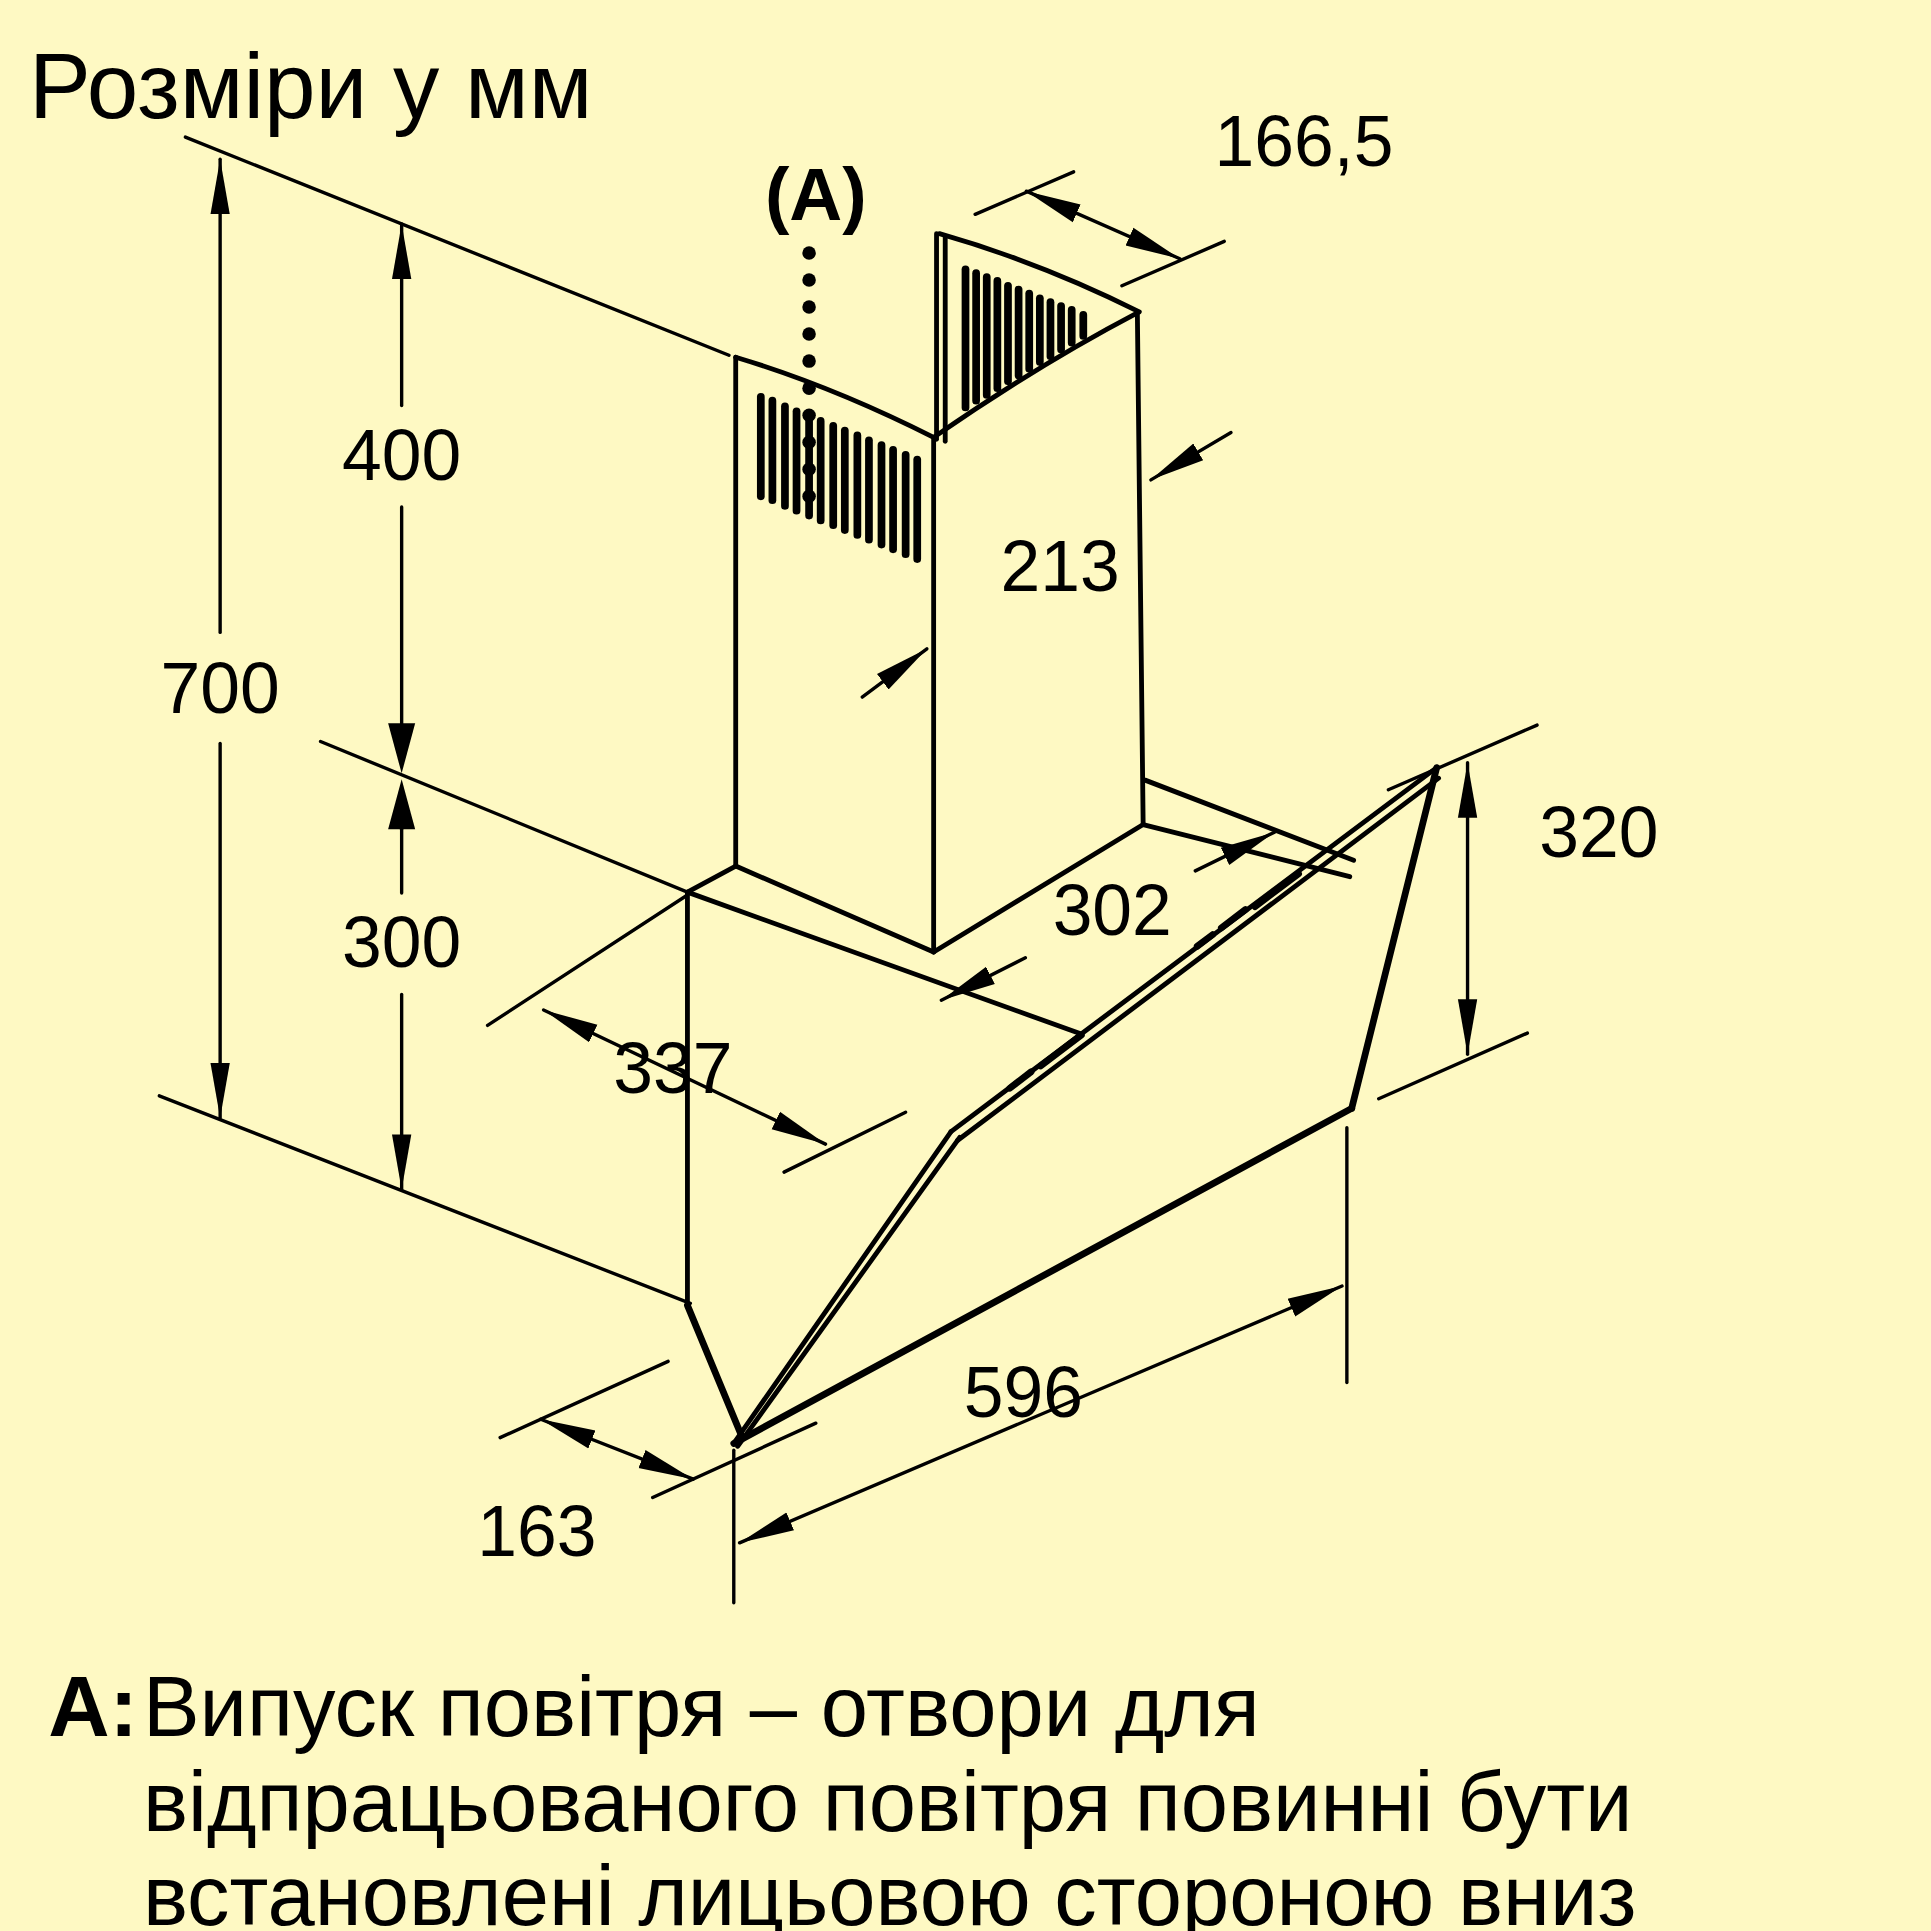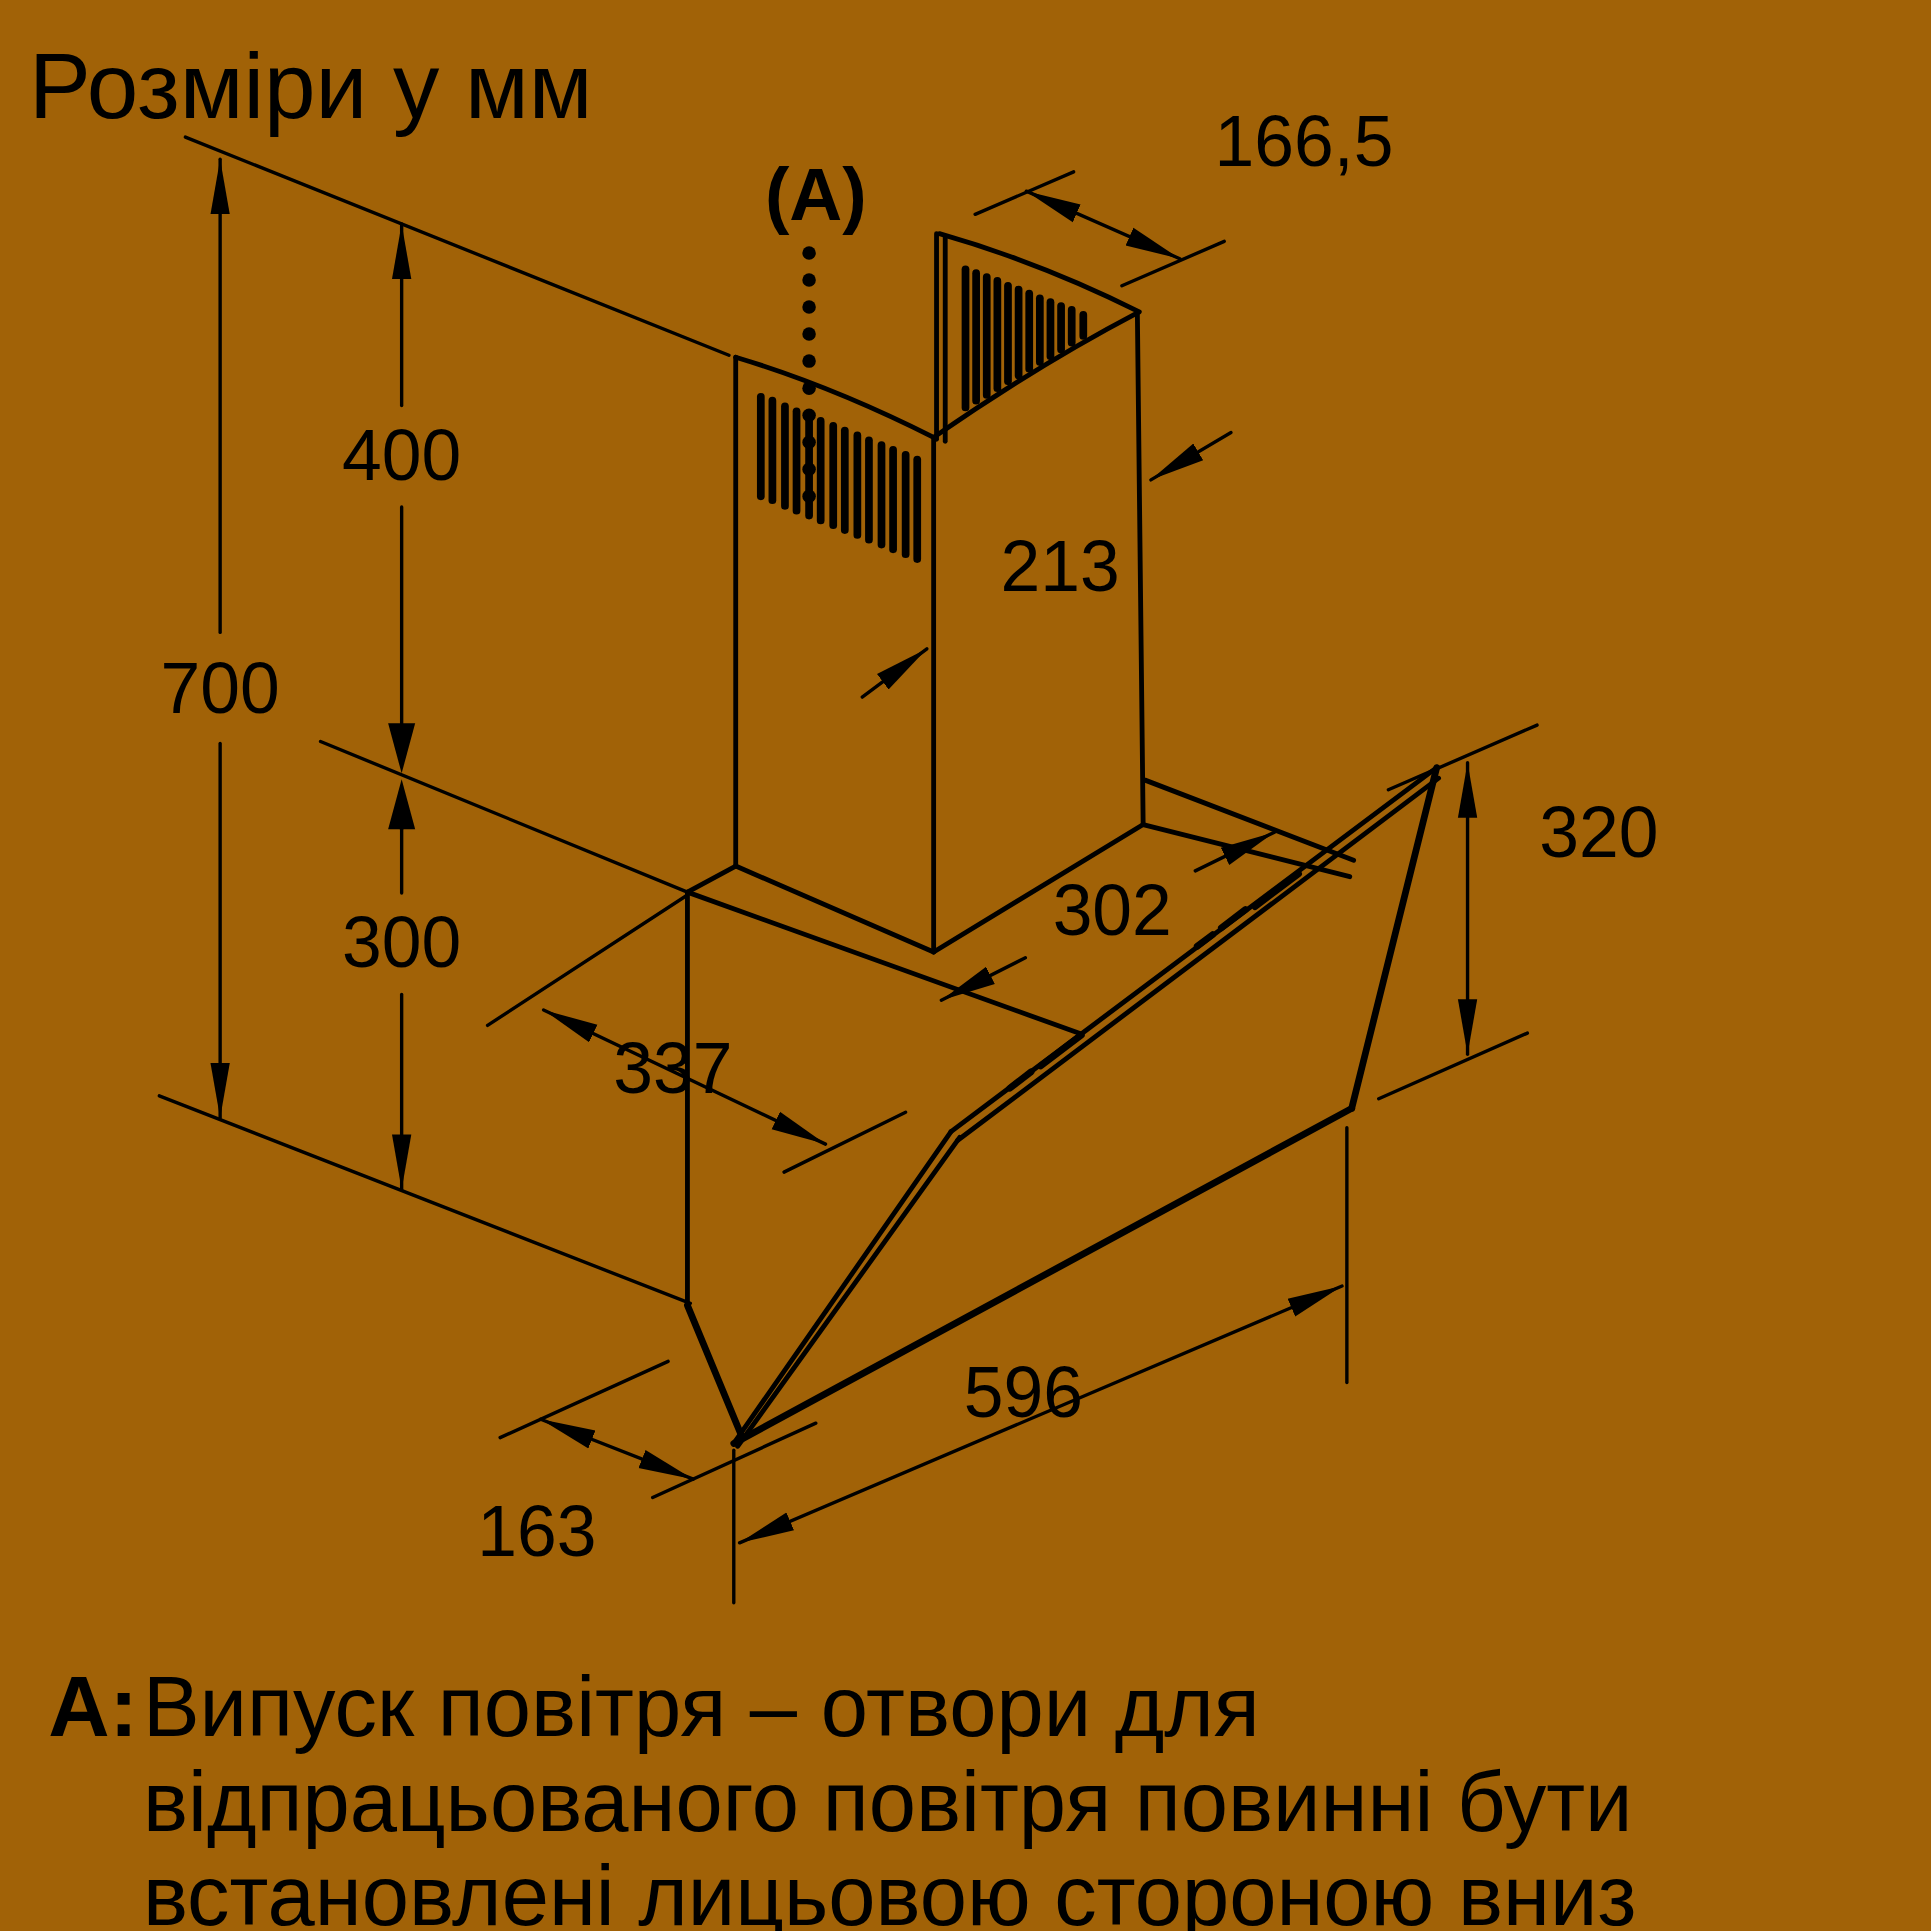--- a/index.html
+++ b/index.html
@@ -1,16 +1,16 @@
 <!DOCTYPE html>
 <html><head>
 <meta charset="utf-8">
 <style>
   html,body{margin:0;padding:0;background:#e8e8e8;}
-  .page{width:1931px;height:1931px;background:#a16207;position:relative;margin:0 auto;
+  .page{width:1931px;height:1931px;background:#fef9c3;position:relative;margin:0 auto;
         font-family:"Liberation Sans",sans-serif;}
   svg{position:absolute;left:0;top:0;}
   text{fill:#000;font-family:"Liberation Sans",sans-serif;}
   .title{font-size:96px;}
   .dim{font-size:74px;}
   .marker-a{font-size:76px;font-weight:bold;}
   .note{font-size:88px;}
   .note-prefix{font-size:88px;font-weight:bold;}
   .s{stroke:#000;fill:none;stroke-width:5;stroke-linecap:round;}
   .s2{stroke:#000;fill:none;stroke-width:3.5;stroke-linecap:round;}

